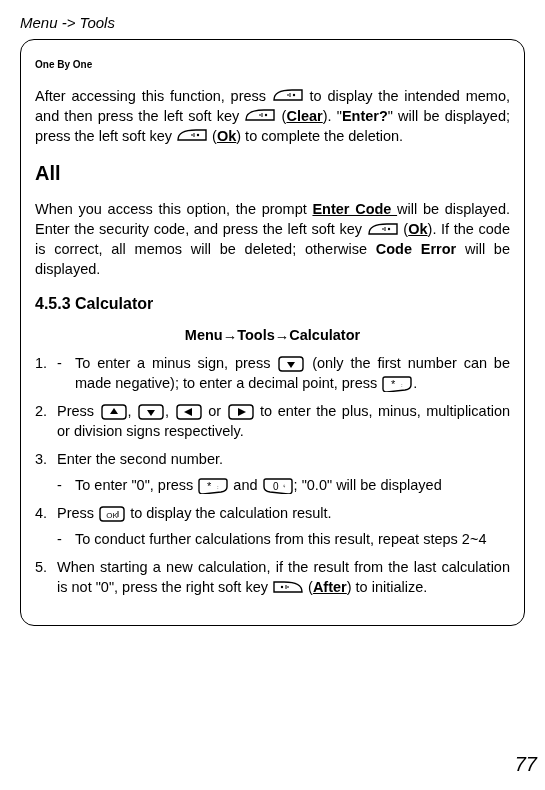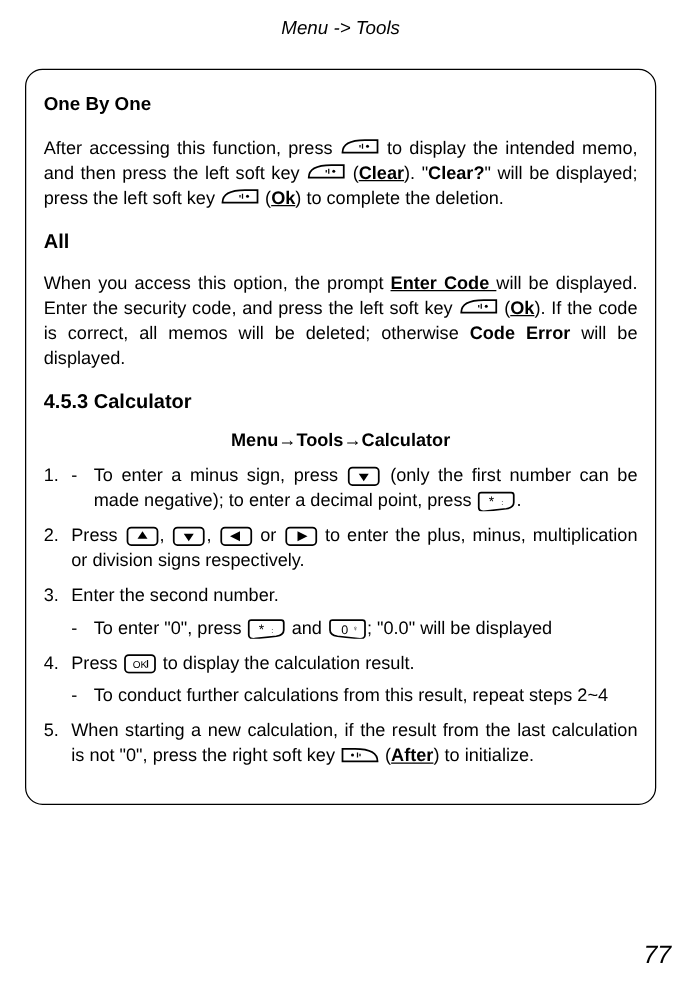--- a/index.html
+++ b/index.html
@@ -6,42 +6,42 @@
   body {
     width: 545px;
     height: 790px;
     font-family: Arial, Helvetica, sans-serif;
     background: #fff;
     position: relative;
     padding: 14px 20px 0 20px;
     color: #000;
   }
   .header-right {
-    text-align: center;
+    text-align: left;
     font-style: italic;
     font-size: 15px;
-    margin-bottom: 24px;
+    margin-bottom: 8px;
   }
   .page-frame {
     border: 1px solid #000;
     border-radius: 14px;
     padding: 16px 14px 20px 14px;
     font-size: 14.5px;
     line-height: 1.38;
     text-align: justify;
   }
   .section-subhead {
     font-weight: bold;
     margin: 2px 0 14px 0;
-    font-size: 15px;
+    font-size: 10px;
   }
   .section-subhead2 {
     font-weight: bold;
     margin: 14px 0 12px 0;
-    font-size: 16px;
+    font-size: 20px;
   }
   .h3 {
     font-weight: bold;
     font-size: 16px;
     margin: 14px 0 10px 0;
     text-align: left;
   }
   .path {
     font-weight: bold;
     margin-bottom: 8px;
@@ -127,21 +127,21 @@
 
   <div class="para">
     <span>After accessing this function, press </span>
     <svg class="key-icon" width="32" height="18">
         <use href="#softkey-left"></use>
       </svg>
     <span> to display the intended memo, and then press the left soft key </span>
     <svg class="key-icon" width="32" height="18">
         <use href="#softkey-left"></use>
       </svg>
-    <span> (</span><b><u>Clear</u></b><span>). "</span><b>Clear?</b><span>" will be displayed; press the left soft key </span>
+    <span> (</span><b><u>Clear</u></b><span>). "</span><b>Enter?</b><span>" will be displayed; press the left soft key </span>
     <svg class="key-icon" width="32" height="18">
         <use href="#softkey-left"></use>
       </svg>
     <span> (</span><b><u>Ok</u></b><span>) to complete the deletion.</span>
   </div>
 
   <div class="section-subhead2">All</div>
 
   <div class="para">
     <span>When you access this option, the prompt </span><b><u>Enter Code </u></b><span>will be displayed. Enter the security code, and press the left soft key </span>

